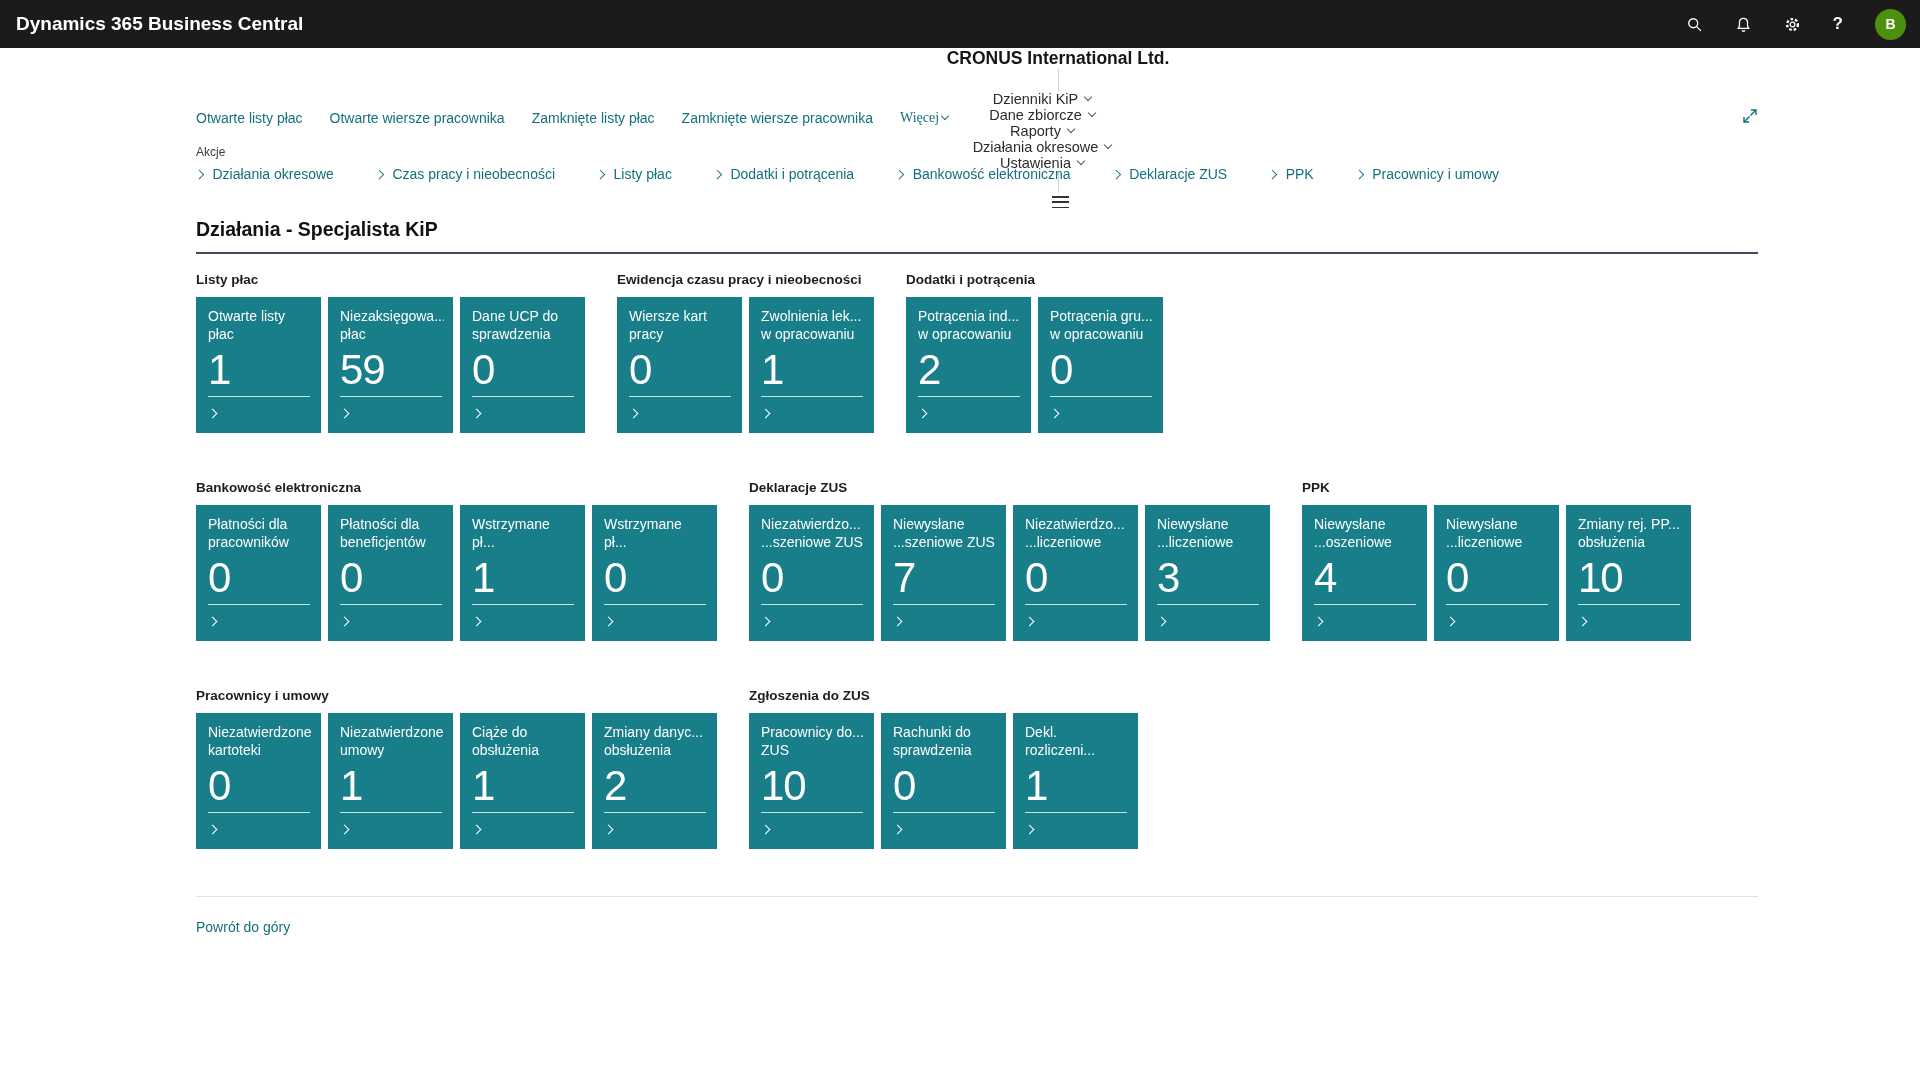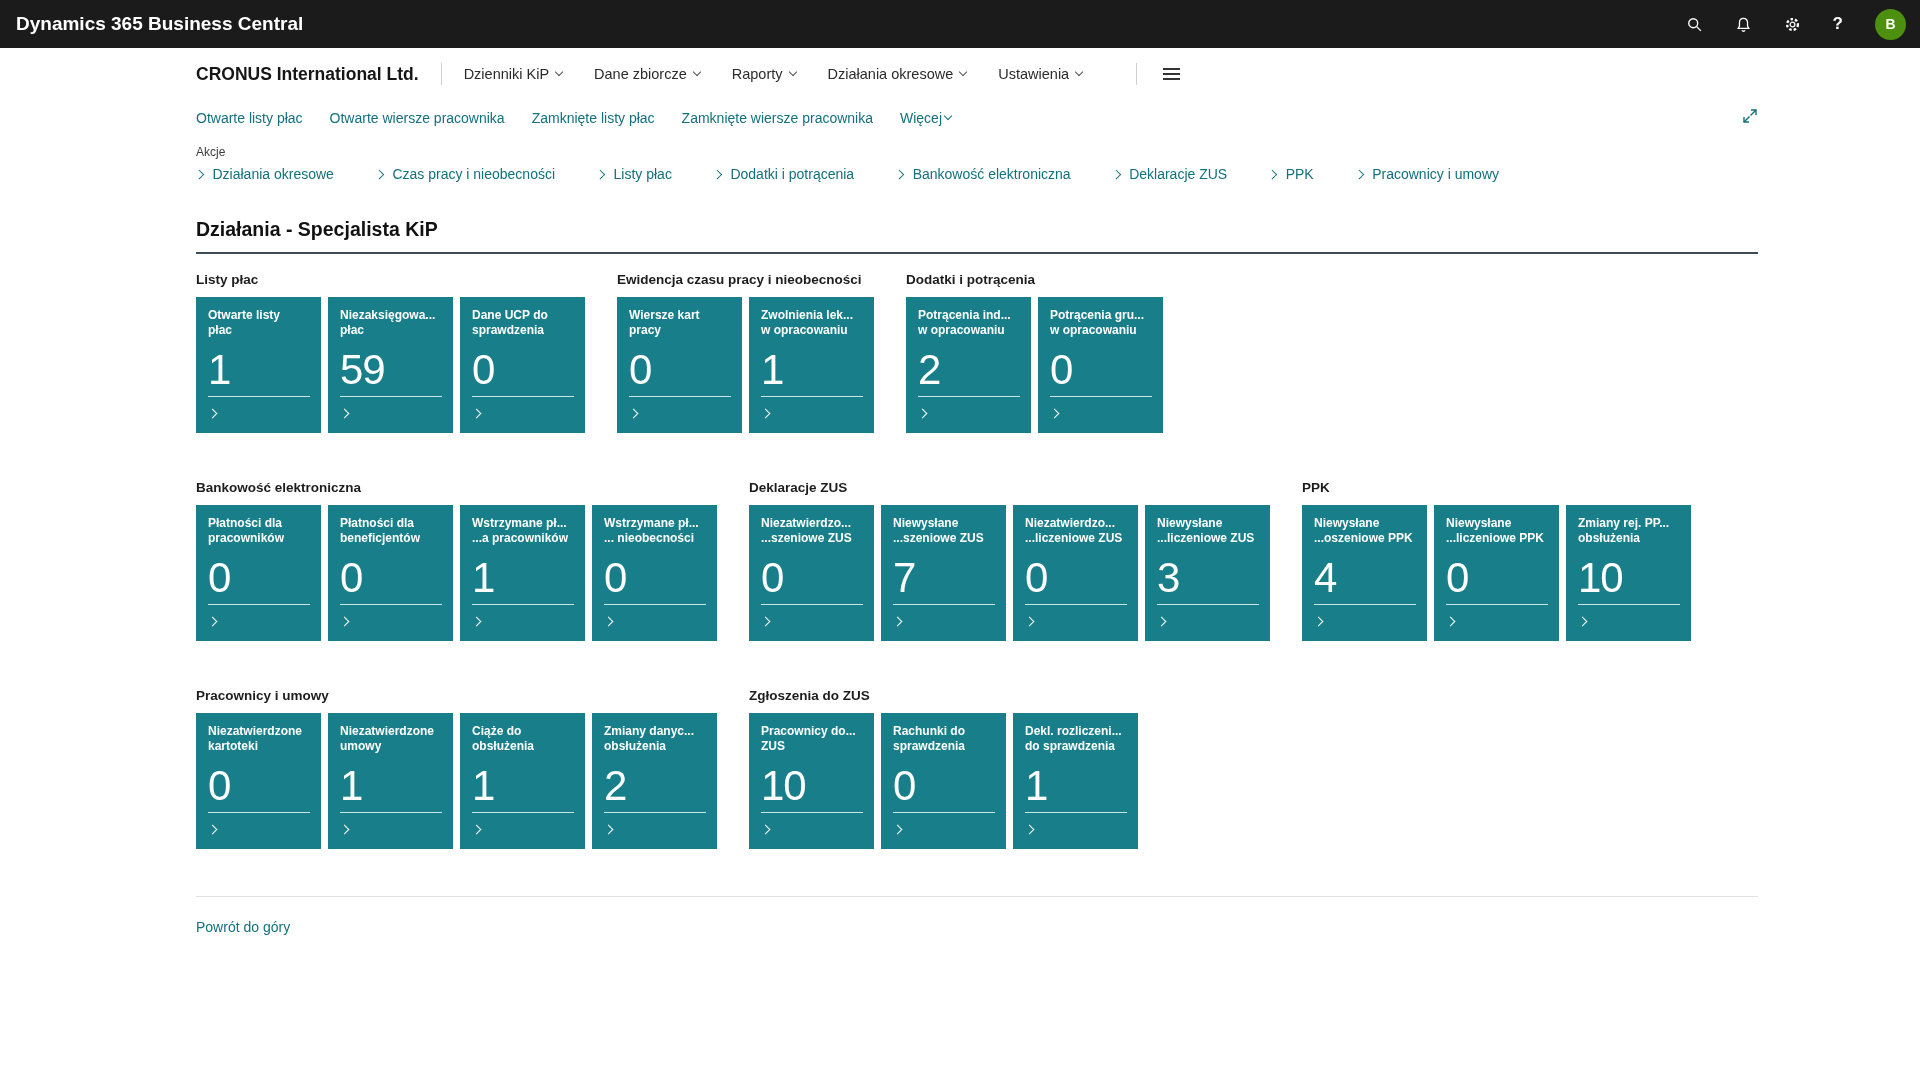--- a/index.html
+++ b/index.html
@@ -13,34 +13,34 @@
   .topbar{height:48px;background:var(--topbar_bg);display:flex;align-items:center;
           justify-content:space-between;padding:0 14px 0 16px;}
   .topbar-title{color:#fff;font-size:19px;font-weight:700;cursor:pointer;}
   .topbar-right{display:flex;align-items:center;gap:32px;}
   .tb-icon{display:flex;align-items:center;justify-content:center;cursor:pointer;color:#fff;}
   .tb-help{color:#fff;font-size:17px;font-weight:700;cursor:pointer;}
   .avatar{width:31px;height:31px;border-radius:50%;background:var(--avatar);color:#fff;
           display:flex;align-items:center;justify-content:center;font-size:14px;font-weight:700;cursor:pointer;}
 
   
-  .header{display:flex;align-items:center;height:52px;padding-left:196px;}
+  .header{display:flex;align-items:center;height:52px;padding-left:196px;flex-direction:column;}
   .company{font-size:17.5px;font-weight:700;color:#161616;cursor:pointer;white-space:nowrap;}
   .vdiv{width:1px;height:22px;background:#cfcfcf;margin:0 22px;flex:none;}
   .menu-item{font-size:14.5px;color:#2b2b2b;margin-right:32px;display:flex;align-items:center;
              gap:7px;cursor:pointer;white-space:nowrap;}
   .caret-down{display:inline-block;width:6px;height:6px;border-right:1.4px solid #555;
               border-bottom:1.4px solid #555;transform:rotate(45deg);margin-top:-4px;}
   .hamburger{display:inline-block;cursor:pointer;margin-left:4px;}
   .hamburger i{display:block;width:17px;height:1.7px;background:#333;margin:3.4px 0;}
 
   
   .subnav{display:flex;align-items:center;height:36px;padding-left:196px;position:relative;}
   .subnav-link{color:var(--link);font-size:14px;margin-right:27px;cursor:pointer;white-space:nowrap;}
-  .more{color:var(--link);font-size:14px;display:flex;align-items:center;gap:3px;cursor:pointer;}
+  .more{color:var(--link);font-size:14px;display:flex;align-items:center;gap:3px;cursor:pointer;font-family:Liberation Serif, serif;}
   .more .caret-down{border-color:var(--link);}
   .expand-btn{position:absolute;right:162px;top:8px;color:var(--link);cursor:pointer;}
 
   
   .actions-label{margin:9px 0 7px 196px;font-size:12px;color:#3c3c3c;}
   .actions-row{display:flex;padding-left:196px;gap:42px;}
   .action-link{display:flex;align-items:center;gap:10px;font-size:14px;color:var(--link);cursor:pointer;white-space:nowrap;}
   .chev-r{display:inline-block;width:6.5px;height:6.5px;border-top:1.5px solid currentColor;
           border-right:1.5px solid currentColor;transform:rotate(45deg);}
 
@@ -49,21 +49,21 @@
   .heading-rule{margin:11px 0 0 196px;width:1562px;border-top:2px solid var(--heading_rule);}
 
   
   #groups-root{padding-left:196px;margin-top:18px;}
   .group-row{display:flex;margin-bottom:47px;}
   .cue-group{margin-right:32px;}
   .cue-group-title{font-size:13.5px;font-weight:700;color:#1d1d1d;margin-bottom:10px;white-space:nowrap;}
   .cue-tiles{display:flex;gap:7px;}
   .cue-tile{width:125px;height:136px;background:var(--tile);color:#fff;position:relative;
             padding:11px 9px 0 12px;cursor:pointer;}
-  .tile-title{font-size:12px;line-height:1.26;height:34px;overflow:hidden;font-weight:bold;}
+  .tile-title{font-size:14px;line-height:1.26;height:34px;overflow:hidden;}
   .tile-value{font-size:42px;font-weight:200;letter-spacing:-1px;margin-top:7px;line-height:1;}
   .tile-sep{position:absolute;left:12px;right:11px;bottom:36px;height:1px;background:rgba(255,255,255,.78);}
   .tile-chev{position:absolute;left:13px;bottom:12px;color:#fff;}
   .tile-chev .chev-r{width:7px;height:7px;border-width:1.7px;}
 
   
   .footer-divider{margin:8px 0 0 196px;width:1562px;border-top:1px solid #e2e2e2;}
   .back-top{margin:22px 0 0 196px;font-size:14px;color:var(--link);cursor:pointer;display:inline-block;}
 </style>
 </head>

